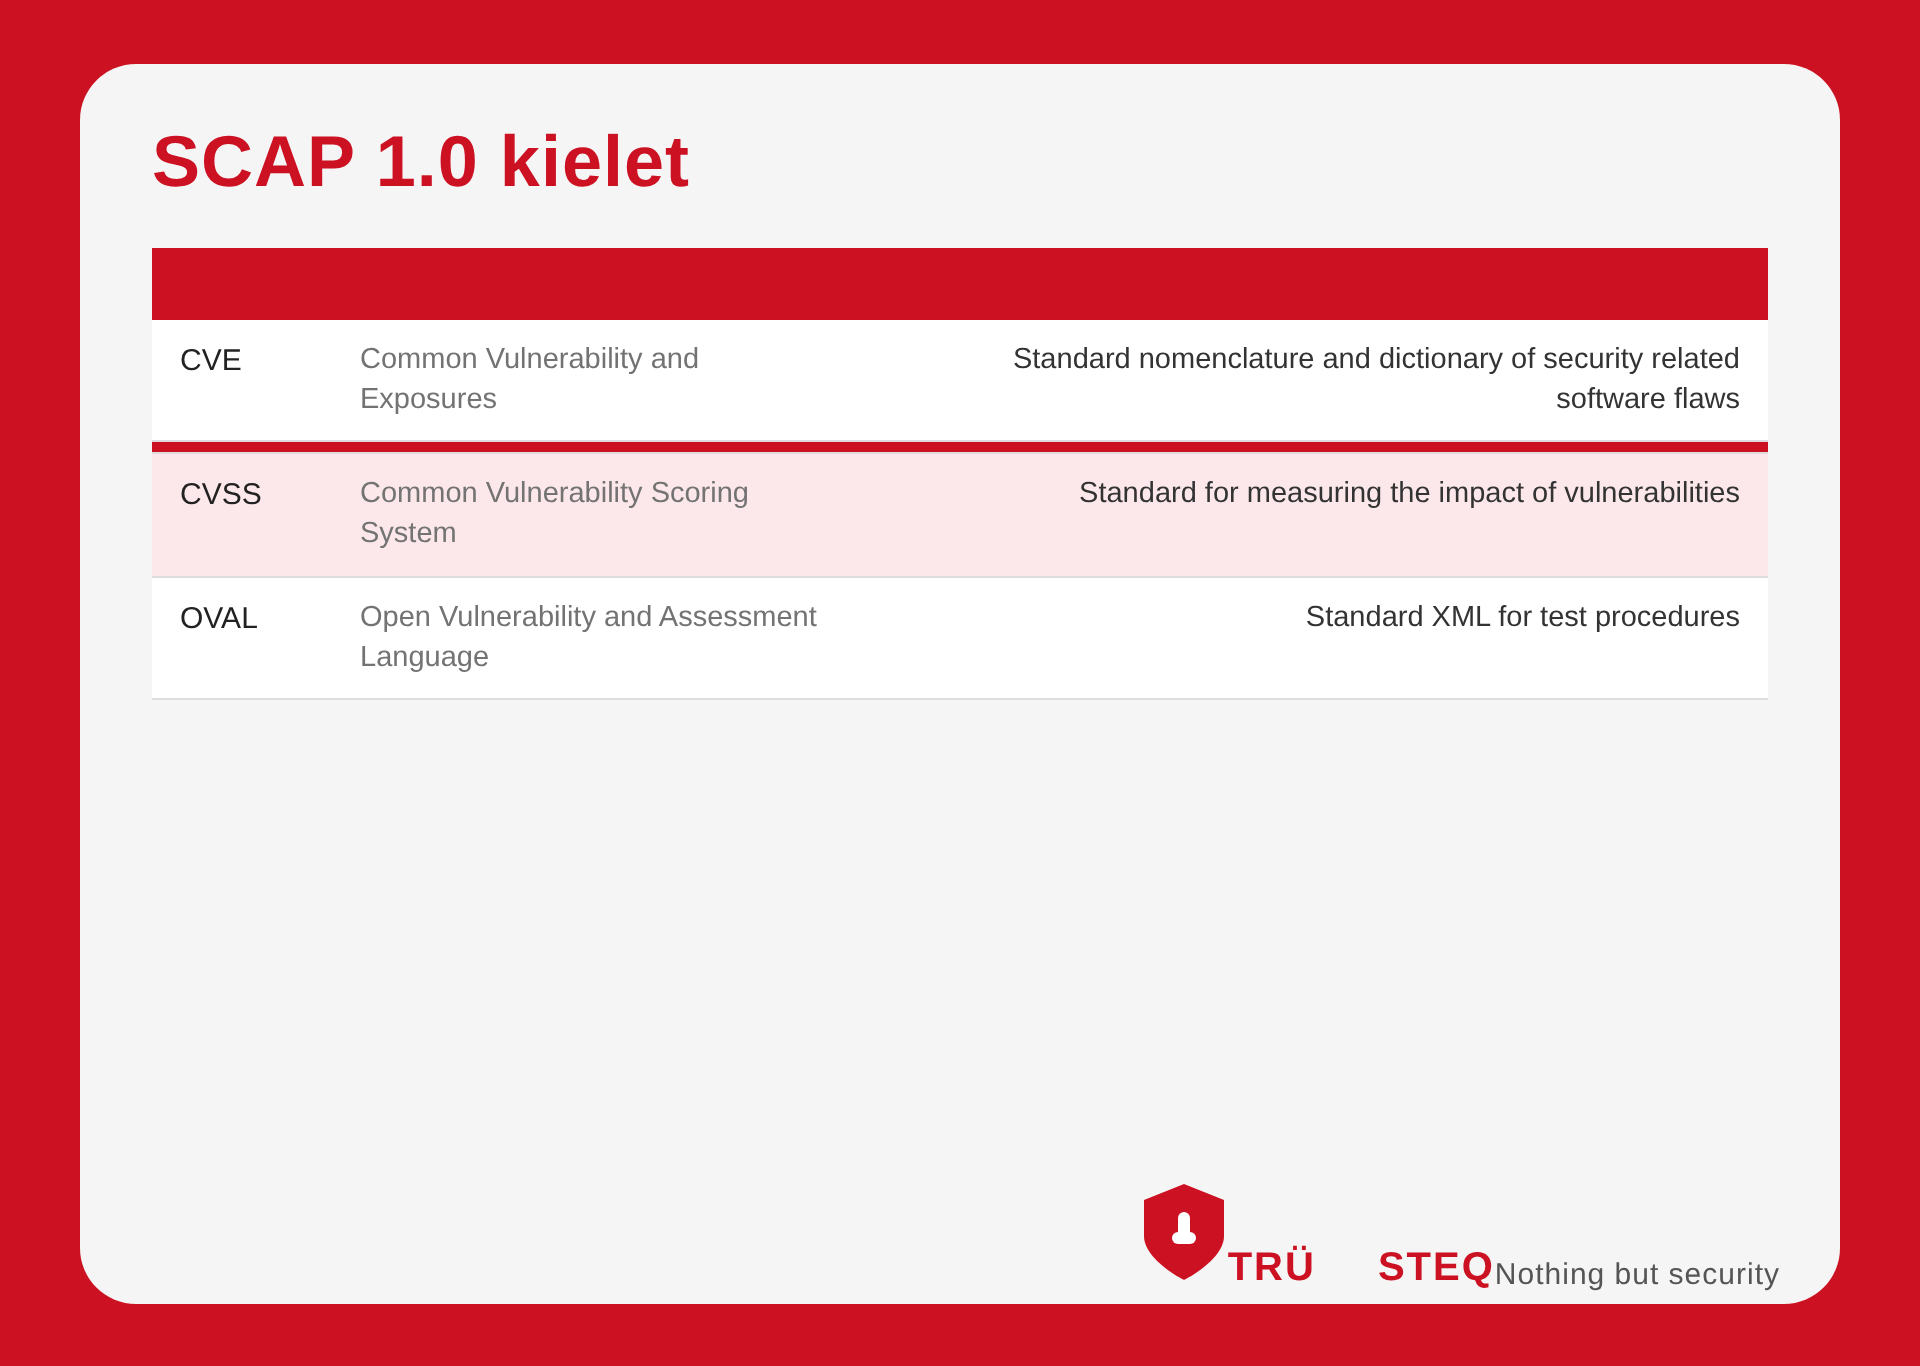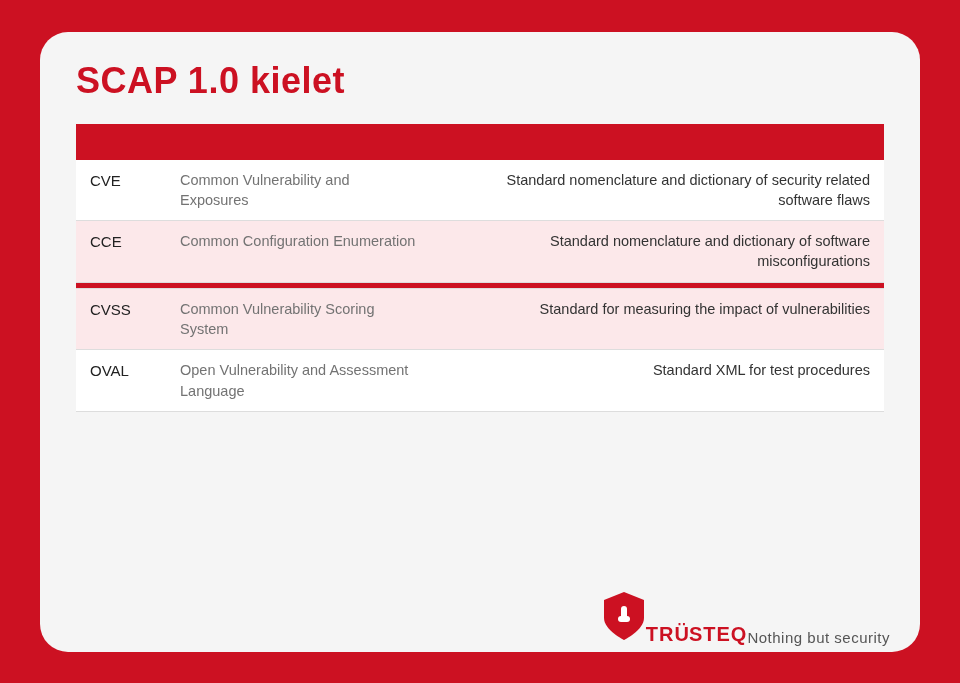--- a/index.html
+++ b/index.html
@@ -122,25 +122,20 @@
         <th></th>
         <th></th>
       </tr>
     </thead>
     <tbody id="table-body-1">
     <tr style="background-color: rgb(255, 255, 255);">
       <td class="col-abbr">CVE</td>
       <td class="col-name">Common Vulnerability and Exposures</td>
       <td class="col-desc">Standard nomenclature and dictionary of security related software flaws</td>
     </tr>
-        <tr style="background-color: rgb(252, 232, 234);">
-      <td class="col-abbr">CCE</td>
-      <td class="col-name">Common Configuration Enumeration</td>
-      <td class="col-desc">Standard nomenclature and dictionary of software misconfigurations</td>
-    </tr>
       </tbody>
     <tbody>
       <tr class="separator-row">
         <td colspan="3"></td>
       </tr>
     </tbody>
     <tbody id="table-body-2">
     <tr style="background-color: rgb(252, 232, 234);">
       <td class="col-abbr">CVSS</td>
       <td class="col-name">Common Vulnerability Scoring System</td>
@@ -158,17 +153,17 @@
     <svg class="logo-shield" viewBox="0 0 44 52" xmlns="http://www.w3.org/2000/svg">
       <path d="M22 2 L42 10 L42 28 C42 40 22 50 22 50 C22 50 2 40 2 28 L2 10 Z" fill="#cc1122"></path>
       <rect x="19" y="16" width="6" height="14" rx="3" fill="white"></rect>
       <rect x="16" y="26" width="12" height="6" rx="3" fill="white"></rect>
     </svg>
     <div style="display:flex;align-items:baseline;gap:0;">
       <span style="font-size:20px;font-weight:bold;color:#cc1122;letter-spacing:1px;">TR</span>
       <span style="font-size:20px;font-weight:bold;color:#cc1122;position:relative;">
         <span style="font-size:20px;font-weight:bold;color:#cc1122;">Ü</span>
       </span>
-      <span style="font-size:20px;font-weight:bold;color:#cc1122;letter-spacing:1px;">STEQ</span>
+      <span style="font-size:20px;font-weight:bold;color:#cc1122;letter-spacing:1px;margin-left:32px;">STEQ</span>
     </div>
     <div style="font-size:15px;color:#555;letter-spacing:0.5px;">Nothing but security</div>
   </div>
 </div>
 
 </body></html>

